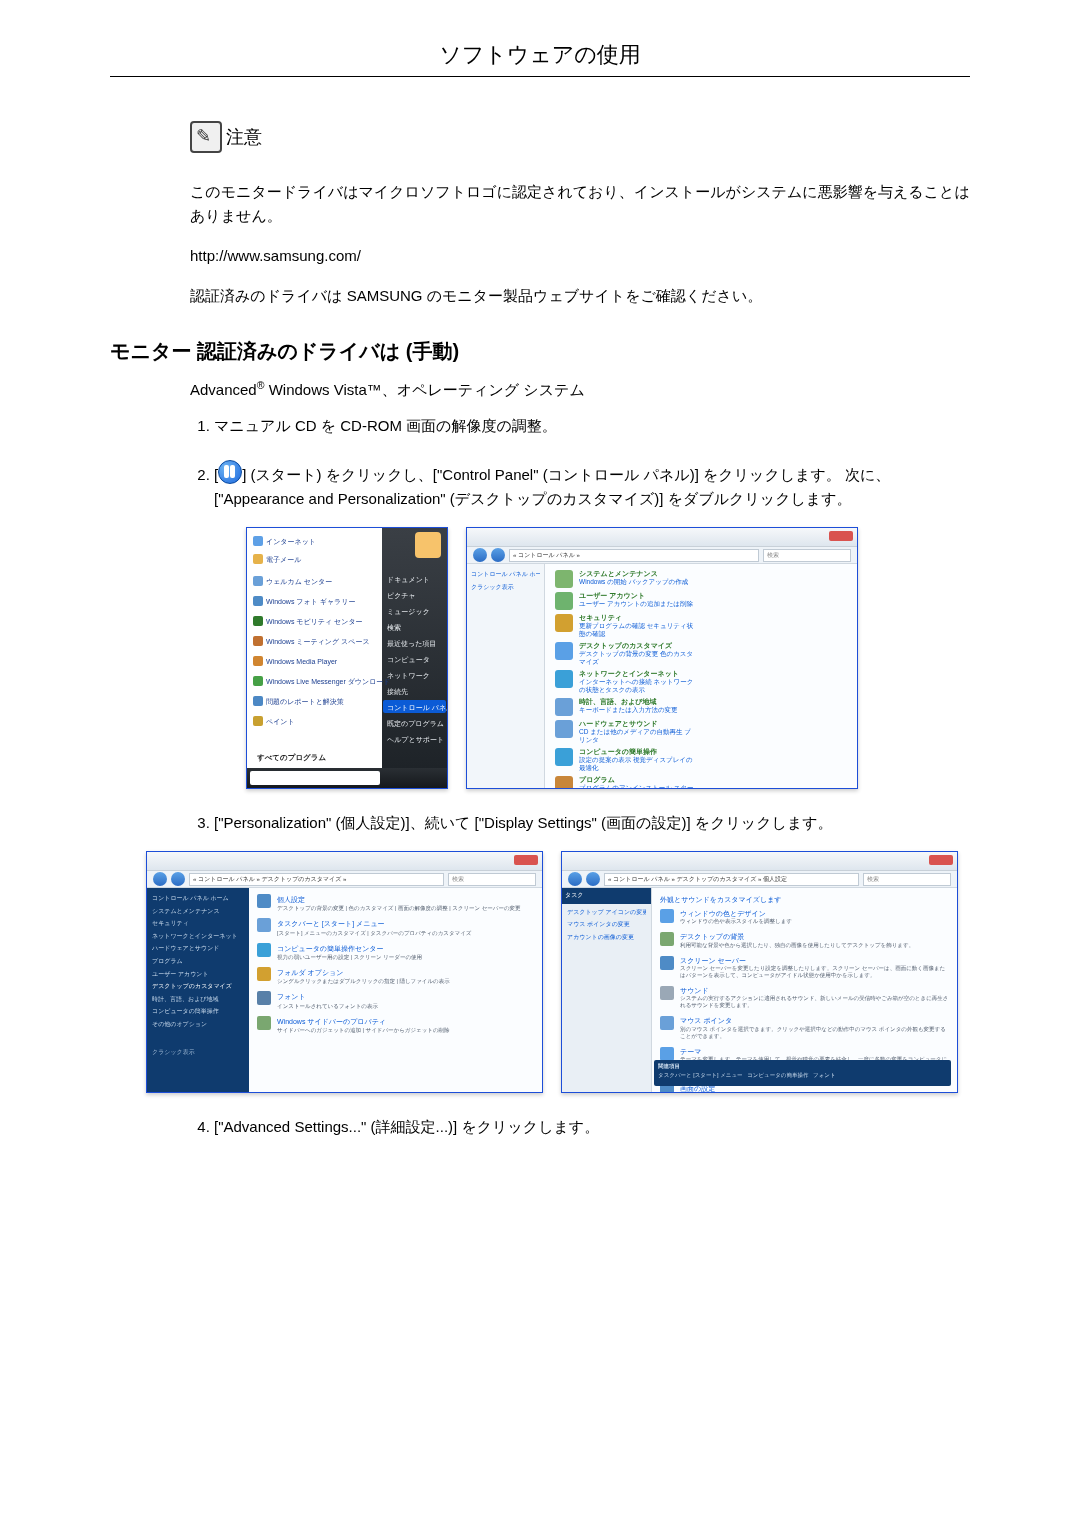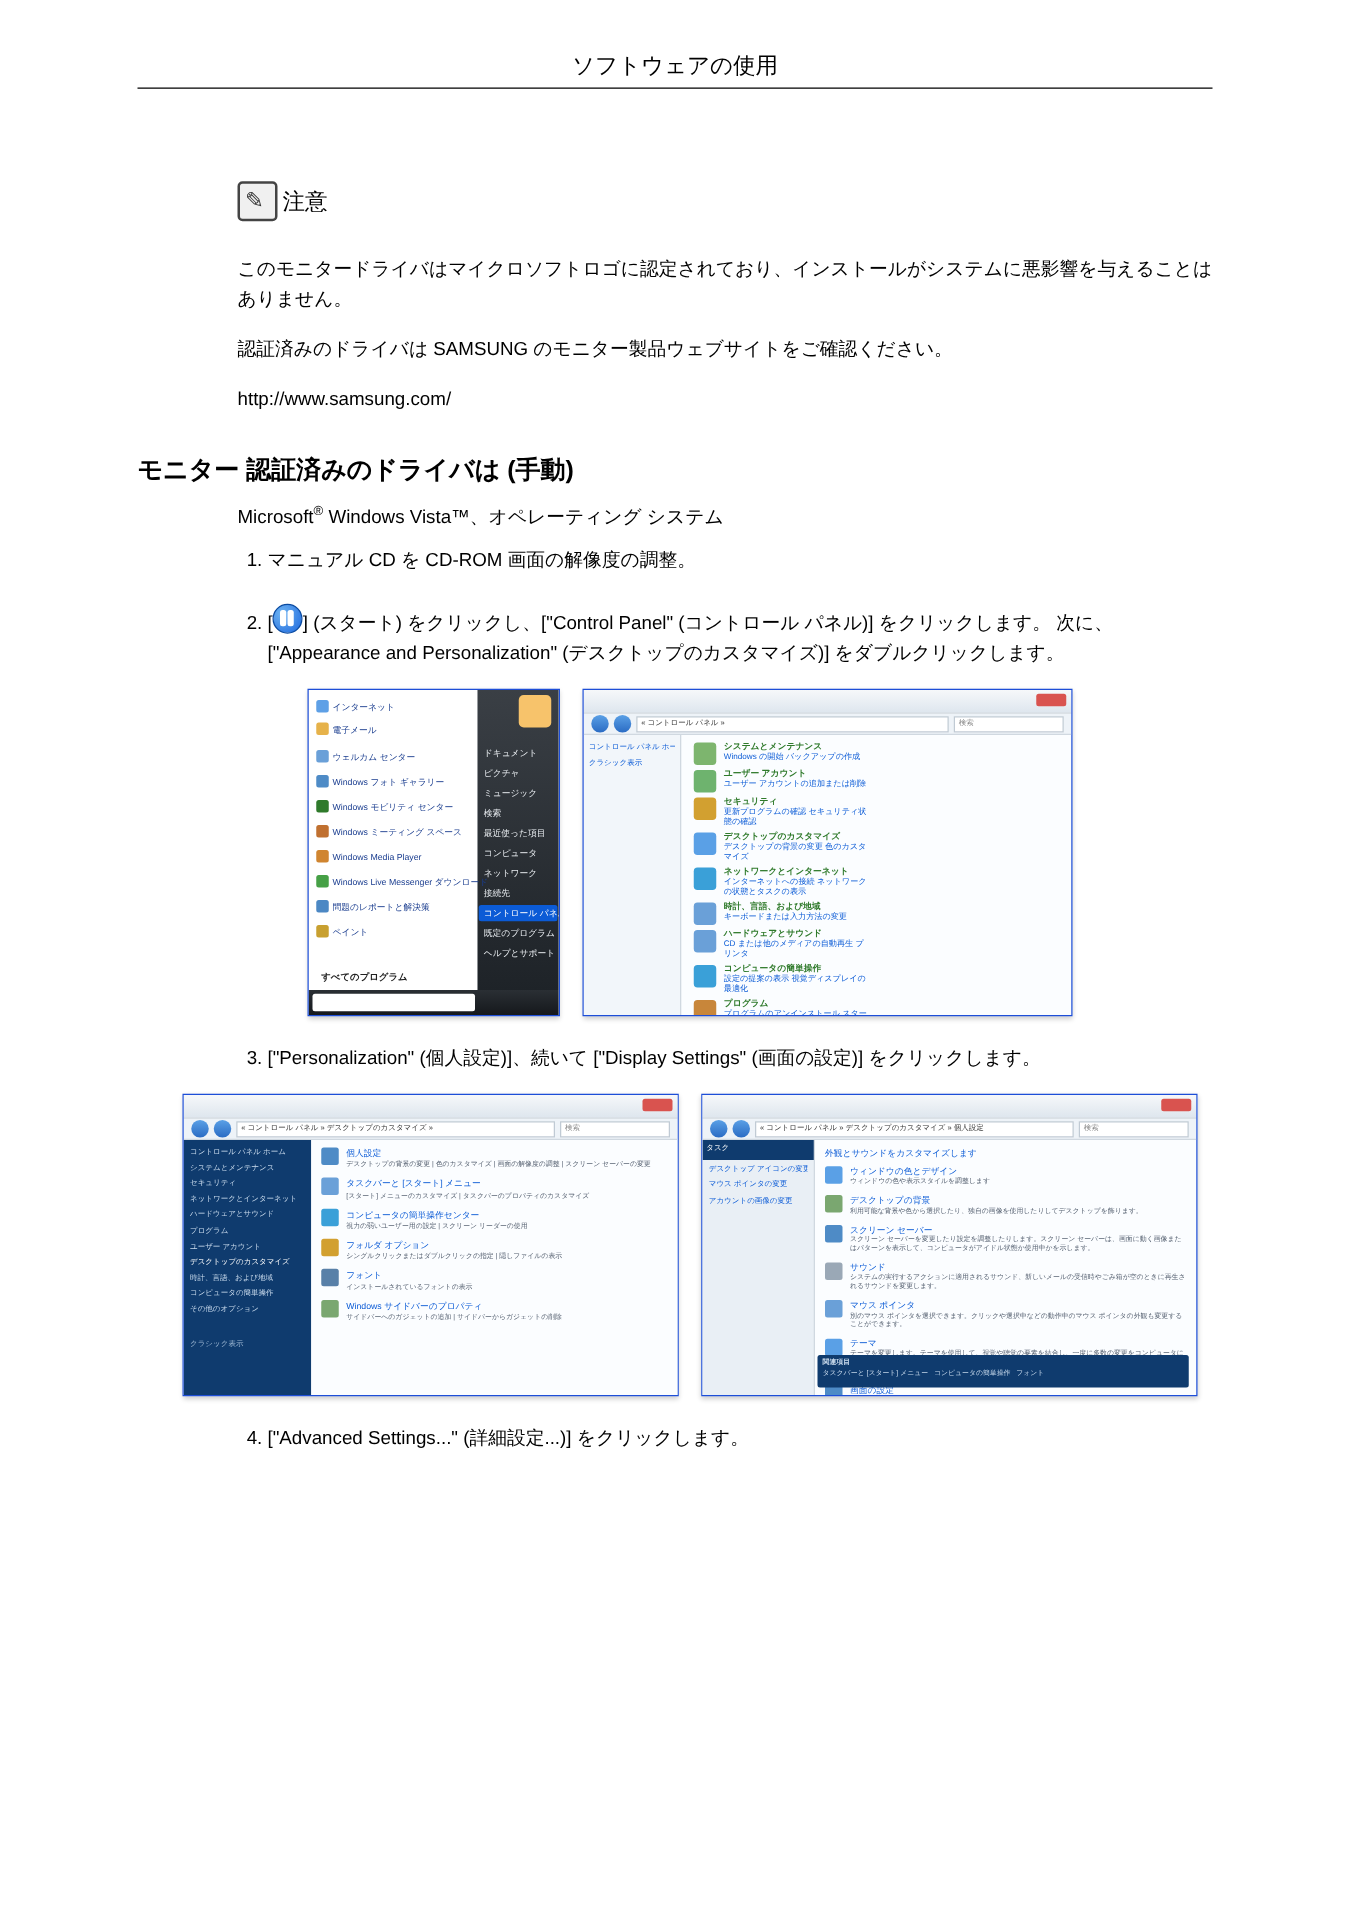--- a/index.html
+++ b/index.html
@@ -13,24 +13,24 @@
   .page {
     width: 1080px;
     height: 1527px;
     margin: 0 auto;
     position: relative;
     box-sizing: border-box;
     padding: 40px 110px 60px 110px;
   }
   .header-title {
     text-align: center;
-    font-size: 18px;
+    font-size: 22px;
     padding-bottom: 6px;
     border-bottom: 1px solid #000;
-    margin-bottom: 74px;
+    margin-bottom: 44px;
   }
   .note-block {
     margin-left: 80px;
     margin-bottom: 30px;
   }
   .note-heading {
     display: flex;
     align-items: center;
     margin-bottom: 27px;
   }
@@ -334,29 +334,29 @@
 
   <div class="header-title">ソフトウェアの使用</div>
 
   <div class="note-block">
     <div class="note-heading">
       <span class="note-icon"></span>
       <span class="note-label">注意</span>
     </div>
     <div class="note-text">
       <p>このモニタードライバはマイクロソフトロゴに認定されており、インストールがシステムに悪影響を与えることはありません。</p>
+      <p>http://www.samsung.com/</p>
       <p>認証済みのドライバは SAMSUNG のモニター製品ウェブサイトをご確認ください。</p>
-      <p>http://www.samsung.com/</p>
     </div>
   </div>
 
   <div class="section-heading">モニター 認証済みのドライバは (手動)</div>
 
   <div class="indent subtitle">
-    <span>Microsoft</span><sup>®</sup><span> Windows Vista™、オペレーティング システム</span>
+    <span>Advanced</span><sup>®</sup><span> Windows Vista™、オペレーティング システム</span>
   </div>
 
   <ol class="steps">
     <li><span>マニュアル CD を CD-ROM 画面の解像度の調整。</span></li>
 
     <li>
       <span>[</span><span class="start-icon"></span><span>] (スタート) をクリックし、["Control Panel" (コントロール パネル)] をクリックします。 次に、["Appearance and Personalization" (デスクトップのカスタマイズ)] をダブルクリックします。</span>
 
       <div class="screens-row">
 

